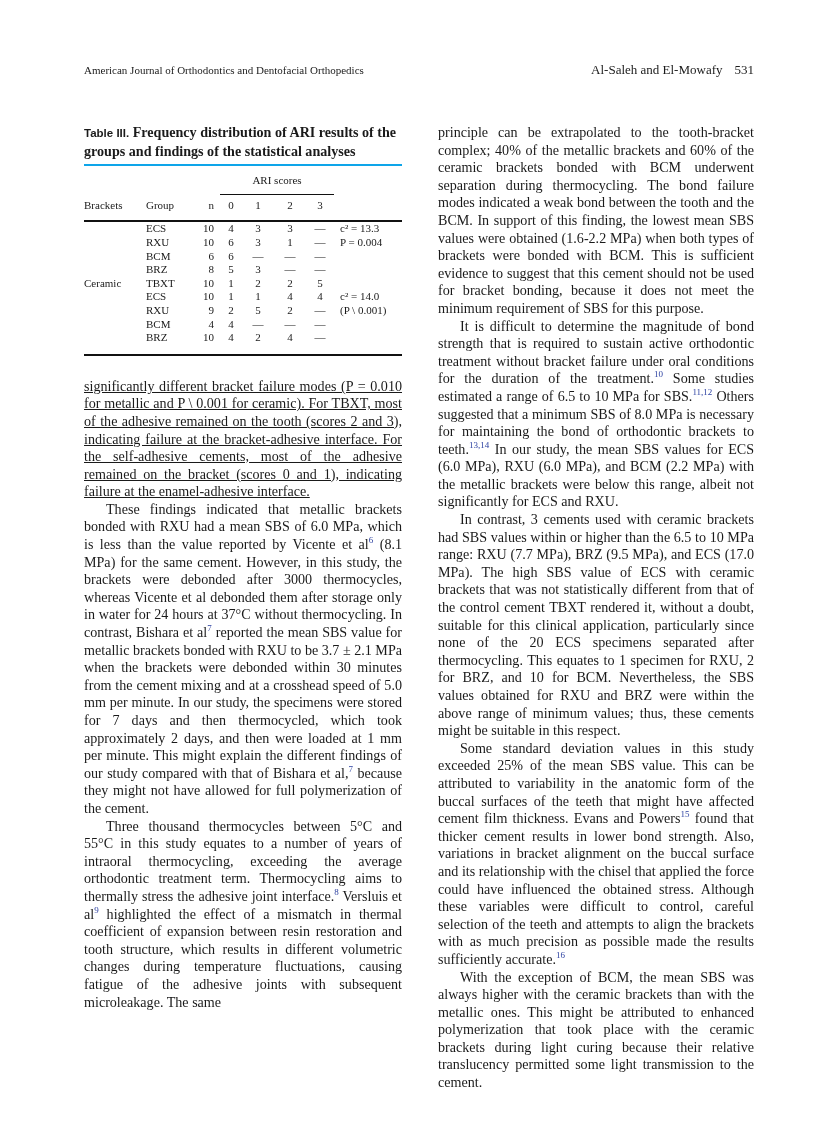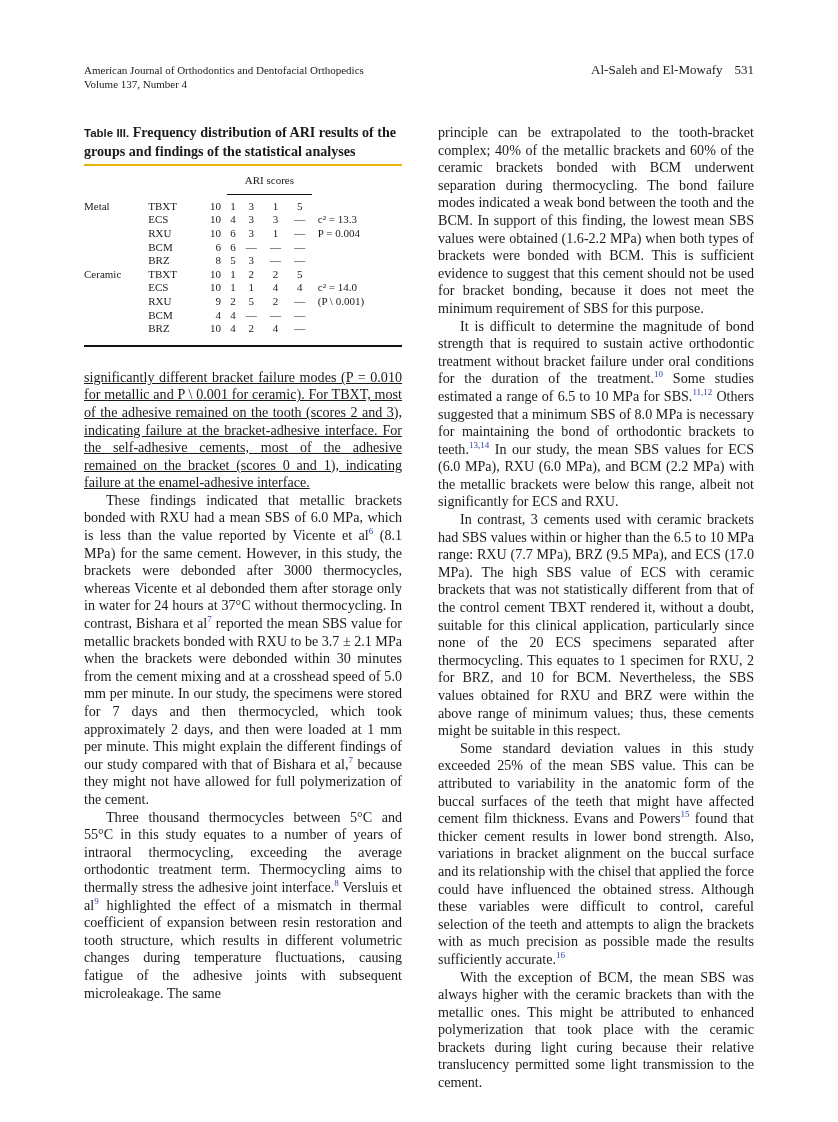--- a/index.html
+++ b/index.html
@@ -11,21 +11,21 @@
   .rh-right .pg { margin-left: 12px; }
 
   .col { position: absolute; top: 124px; font-size: 14.1px; line-height: 17.6px; text-align: justify; }
   .col-left { left: 84px; width: 318px; }
   .col-right { left: 438px; width: 316px; }
 
   .table-caption { font-size: 14.1px; line-height: 17.6px; margin: 0; text-align: left; font-weight: bold; }
   .table-caption .tlabel { font-family: "Liberation Sans", "DejaVu Sans", sans-serif; font-size: 11.5px; }
   table.ari { width: 318px; border-collapse: collapse; font-size: 11px; line-height: 13.6px; margin-top: 4px; }
   table.ari td, table.ari th { padding: 0; font-weight: normal; text-align: left; vertical-align: top; }
-  .rule-top { border-top: 2px solid #eab308; }
+  .rule-top { border-top: 2px solid #0ea5e9; }
   .rule-bottom { border-bottom: 2px solid #111; }
   .ari-head { text-align: center !important; padding-top: 8px !important; }
   .ari-sub { border-bottom: 1.5px solid #111; }
   .hdr td { padding-top: 4px !important; padding-bottom: 8px !important; }
   .body-first td { padding-top: 5px !important; }
   .body-last td { padding-bottom: 9px !important; }
   .num { text-align: right !important; padding-right: 6px !important; }
   .cnt { text-align: center !important; }
   .stat { padding-left: 6px !important; white-space: nowrap; }
 
@@ -36,50 +36,49 @@
                      margin-top: 18px; margin-bottom: 4px; letter-spacing: 0.2px; }
   sup { font-size: 9px; line-height: 0; vertical-align: 6px; }
   sup.ref { color: #2a3fa0; }
 </style>
 </head>
 <body>
 
 <div class="running-head">
   <div class="rh-left">
     <div>American Journal of Orthodontics and Dentofacial Orthopedics</div>
-    <div>Volume 137, Number 4</div>
   </div>
   <div class="rh-right">
     <span>Al-Saleh and El-Mowafy</span><span class="pg">531</span>
   </div>
 </div>
 
 <div class="col col-left">
   <p class="table-caption">
     <span class="tlabel">Table III.</span>
     <span>Frequency distribution of ARI results of the groups and findings of the statistical analyses</span>
   </p>
   <table class="ari">
     <tbody>
         <tr class="rule-top">
       <td colspan="3"></td>
       <td colspan="4" class="ari-head">
             <div class="ari-sub" style="padding-bottom:6px;">ARI scores</div>
           </td>
       <td></td>
     </tr>
-    <tr class="body-first">
-      <td>Metal</td>
-          <td>TBXT</td>
-          <td class="num">10</td>
-          <td class="cnt">1</td>
-          <td class="cnt">3</td>
-          <td class="cnt">1</td>
-          <td class="cnt">5</td>
-          <td class="stat"></td>
+    <tr class="hdr rule-bottom">
+      <td style="width:62px">Brackets</td>
+      <td style="width:46px">Group</td>
+      <td class="num" style="width:22px">n</td>
+      <td class="cnt" style="width:22px">0</td>
+      <td class="cnt" style="width:32px">1</td>
+      <td class="cnt" style="width:32px">2</td>
+      <td class="cnt" style="width:28px">3</td>
+      <td></td>
     </tr>
     <tr>
       <td></td>
           <td>ECS</td>
           <td class="num">10</td>
           <td class="cnt">4</td>
           <td class="cnt">3</td>
           <td class="cnt">3</td>
           <td class="cnt">—</td>
           <td class="stat">c² = 13.3</td>

